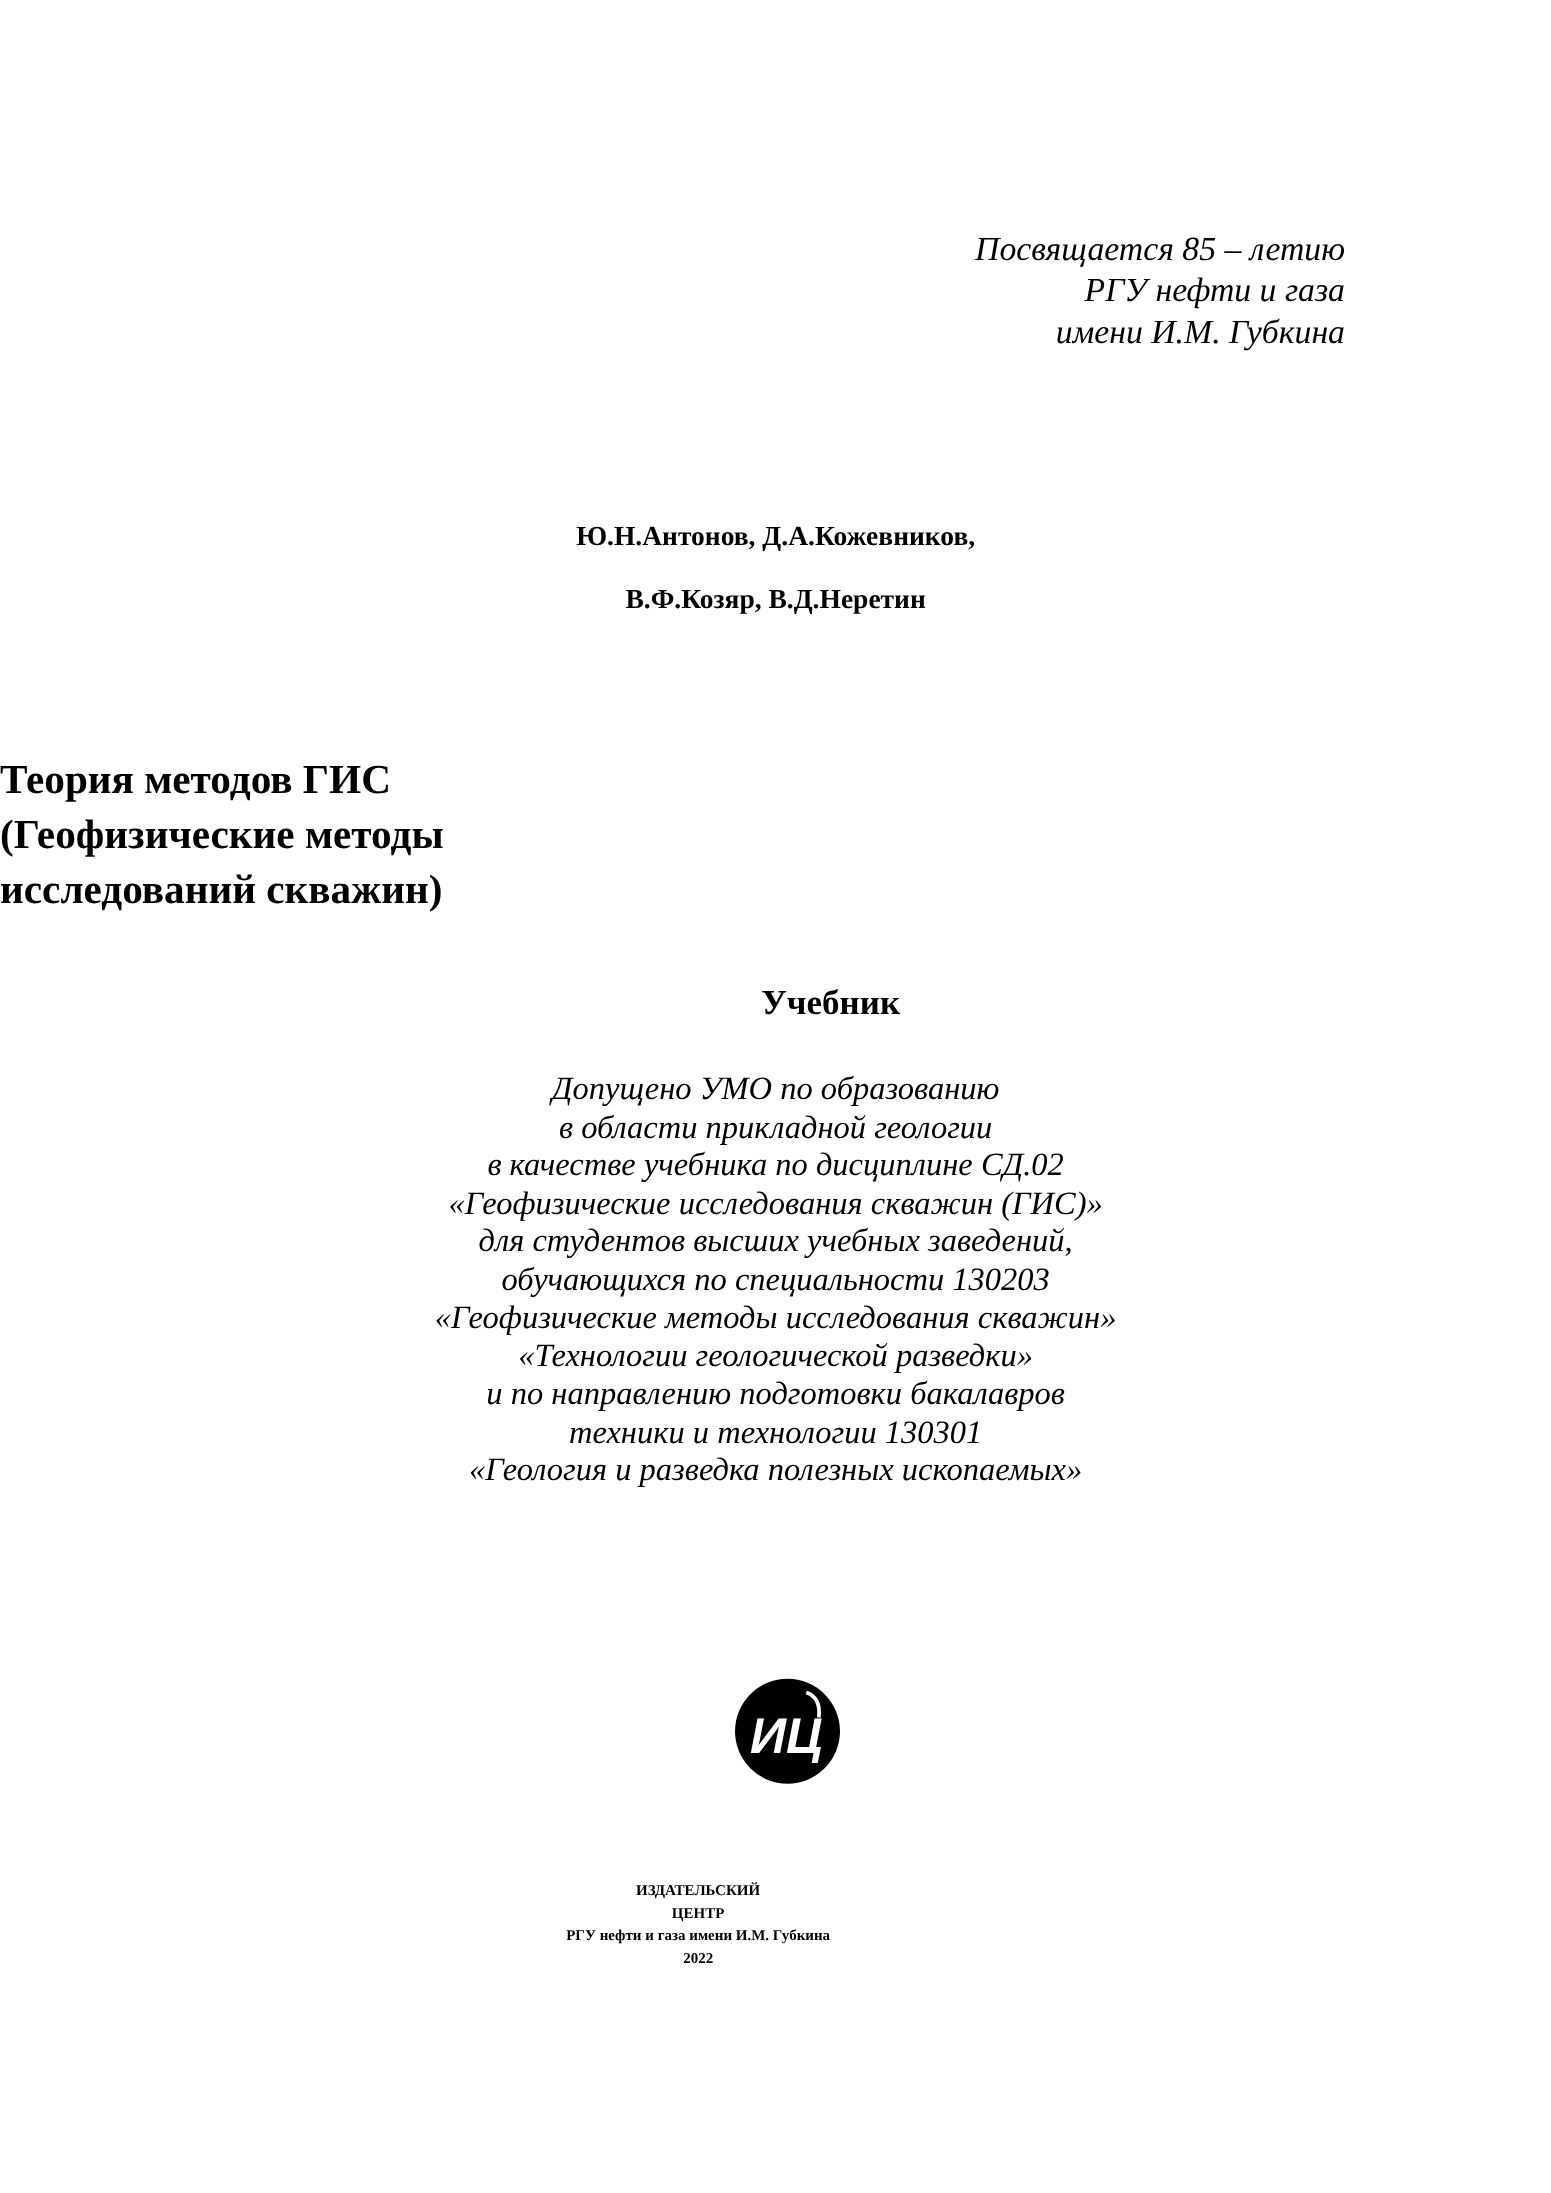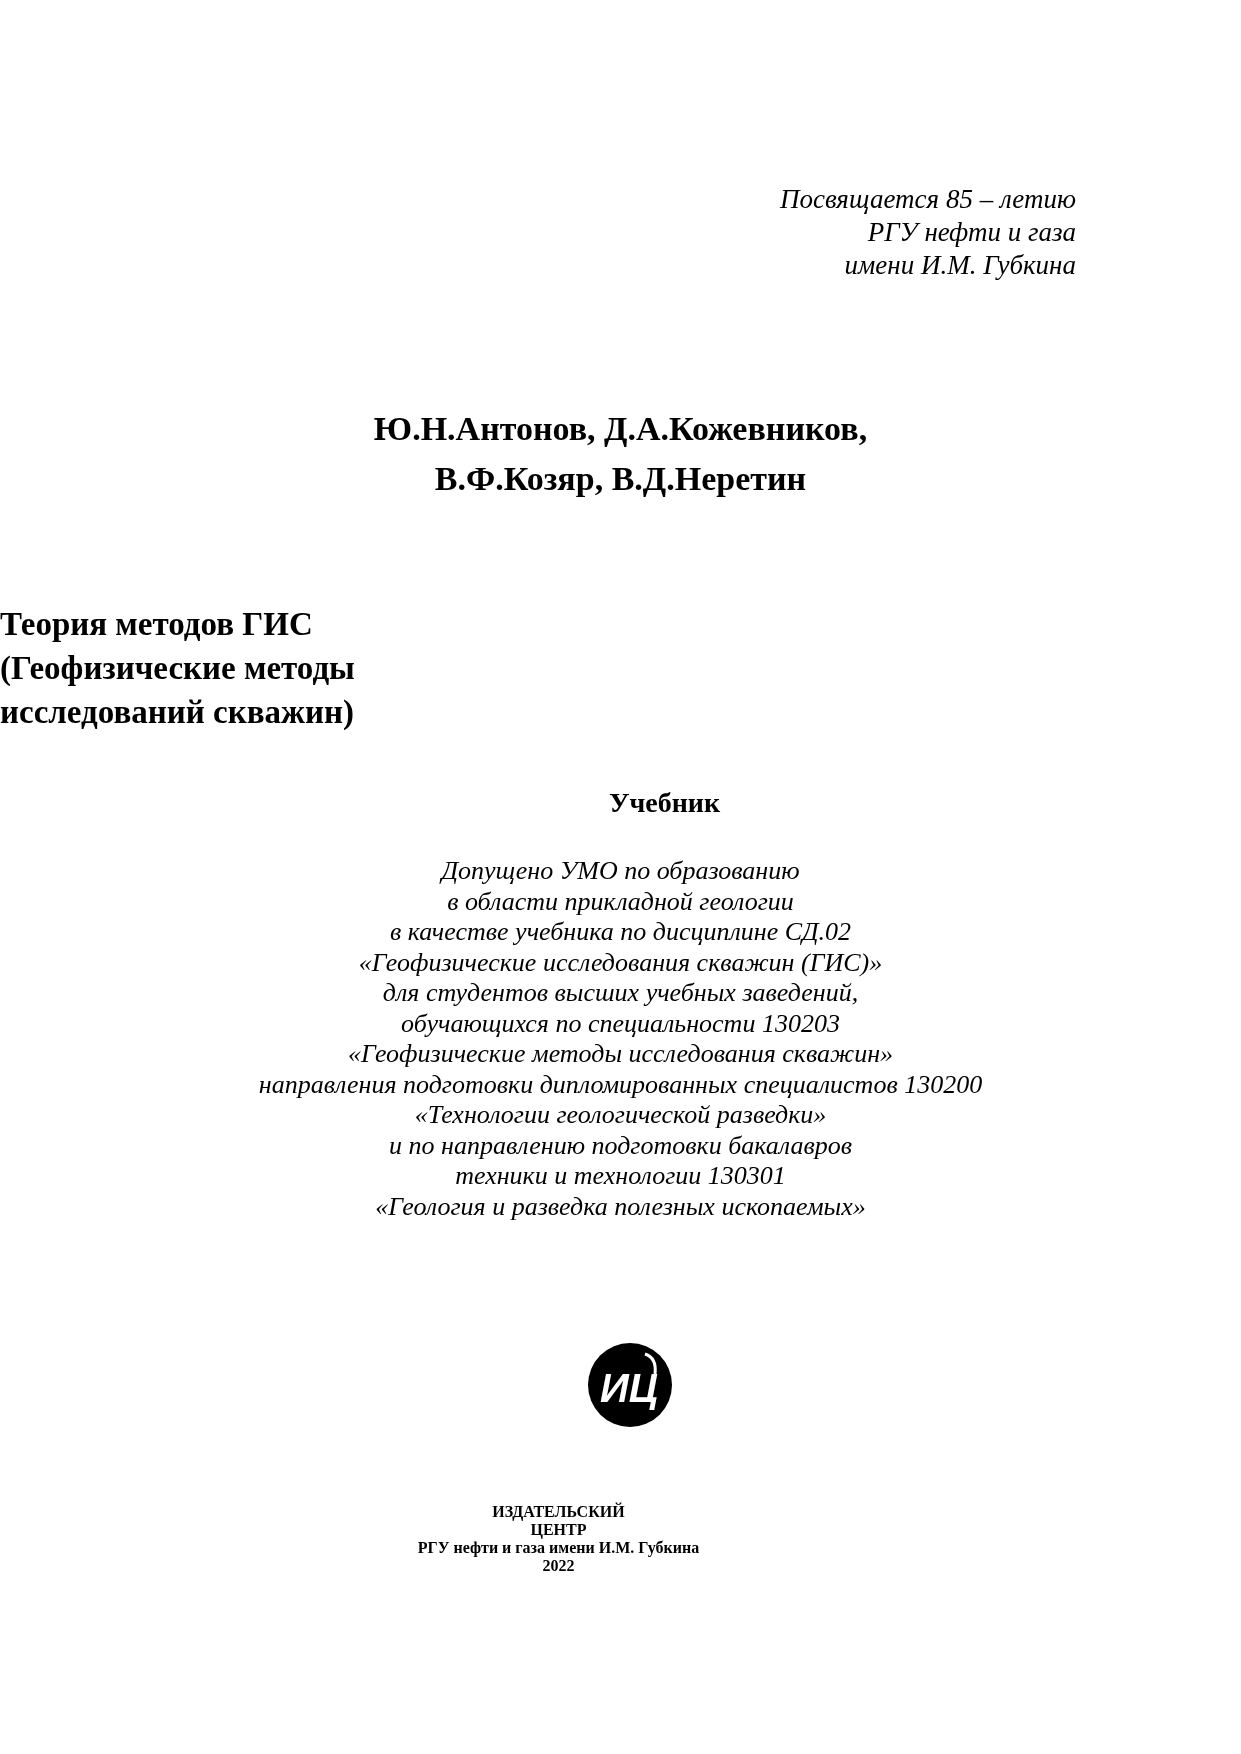--- a/index.html
+++ b/index.html
@@ -6,41 +6,41 @@
     body {
       width: 1241px; height: 1754px; position: relative; overflow: hidden;
       font-family: "Liberation Serif", serif; color: #000000;
     }
     .dedication {
       position: absolute; right: 165px; top: 183px;
       text-align: right; font-style: italic; font-size: 27px; line-height: 33px;
     }
     .authors {
       position: absolute; left: 0; width: 1241px; top: 404px;
-      text-align: center; font-weight: bold; font-size: 34px; line-height: 50px;
+      text-align: center; font-weight: bold; font-size: 22px; line-height: 50px;
     }
     .title {
       position: absolute; left: 0; width: 1241px; top: 602px;
       text-align: left; font-weight: bold; font-size: 33px; line-height: 44px;
     }
     .subtitle-type {
       position: absolute; left: 0; width: 1241px; top: 786px;
       text-align: center; font-weight: bold; font-size: 28px; line-height: 34px; padding-left: 44px;
     }
     .approval {
       position: absolute; left: 0; width: 1241px; top: 856px;
       text-align: center; font-style: italic; font-size: 26px; line-height: 30.5px;
     }
     .approval div { white-space: nowrap; font-style: italic; }
     .logo {
       position: absolute; left: 585px; top: 1340px; width: 90px; height: 90px;
     }
     .publisher {
       position: absolute; left: 0; width: 1117px; top: 1503px;
-      text-align: center; font-weight: bold; font-size: 16px; line-height: 18px;
+      text-align: center; font-weight: bold; font-size: 12px; line-height: 18px;
     }
   </style>
 </head>
 <body>
 
 <div class="dedication">
   <div>Посвящается 85 – летию</div>
   <div>РГУ нефти и газа</div>
   <div>имени И.М. Губкина</div>
 </div>
@@ -59,21 +59,20 @@
 <div class="subtitle-type">Учебник</div>
 
 <div class="approval">
   <div>Допущено УМО по образованию</div>
   <div>в области прикладной геологии</div>
   <div>в качестве учебника по дисциплине СД.02</div>
   <div>«Геофизические исследования скважин (ГИС)»</div>
   <div>для студентов высших учебных заведений,</div>
   <div>обучающихся по специальности 130203</div>
   <div>«Геофизические методы исследования скважин»</div>
-  <div>направления подготовки дипломированных специалистов 130200</div>
   <div>«Технологии геологической разведки»</div>
   <div>и по направлению подготовки бакалавров</div>
   <div>техники и технологии 130301</div>
   <div>«Геология и разведка полезных ископаемых»</div>
 </div>
 
 <div class="logo">
   <svg width="90" height="90" viewBox="0 0 90 90">
     <circle cx="45" cy="45" r="42" fill="#000"></circle>
     <path d="M60 14 q12 4 10 20" stroke="#fff" stroke-width="3" fill="none"></path>

